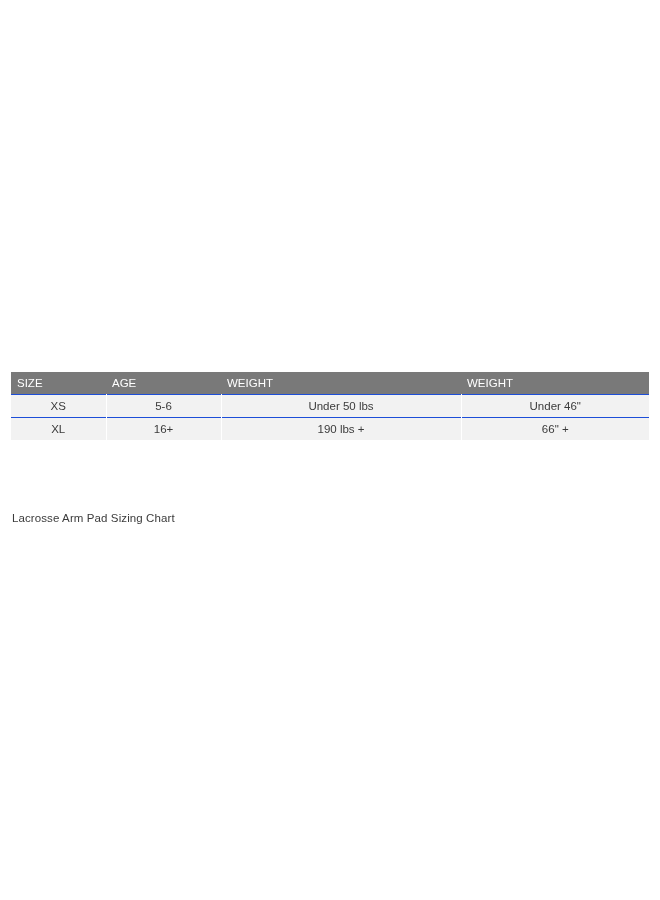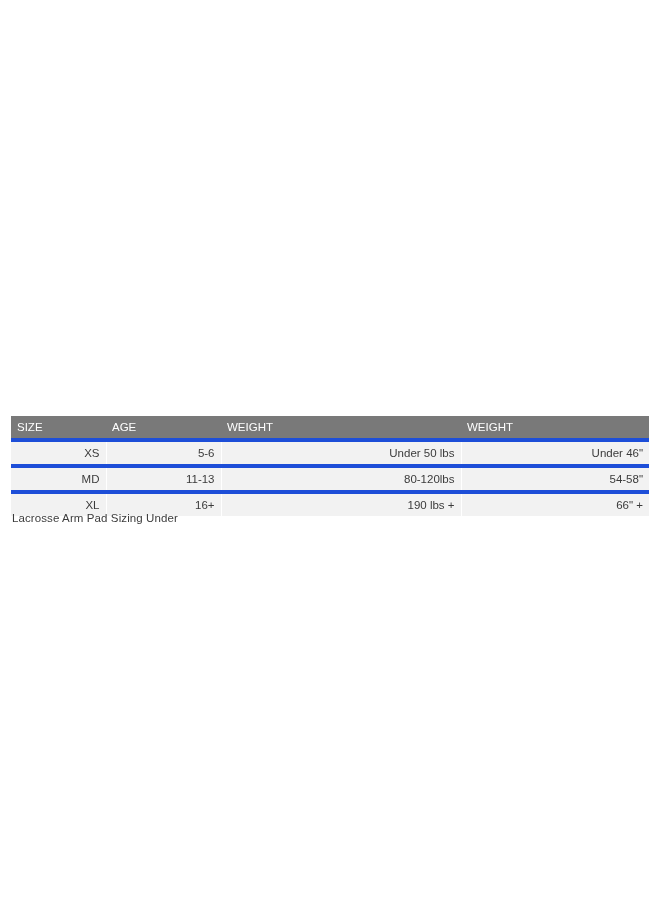--- a/index.html
+++ b/index.html
@@ -24,39 +24,38 @@
     position: absolute;
     left: 11px;
     top: 372px;
     width: 638px;
   }
   table.size-chart {
     width: 638px;
     border-collapse: collapse;
     table-layout: fixed;
     font-size: 11.5px;
-    margin-top: 44px;
   }
   table.size-chart thead th {
     background: #797979;
     color: #ffffff;
     font-weight: normal;
     text-align: left;
     padding: 5px 6px 5px 6px;
     font-size: 11.5px;
     height: 11px;
     border: none;
   }
   table.size-chart tbody td {
     background: #f2f2f2;
     color: #3b3b3b;
-    text-align: right;
+    text-align: center;
     padding: 5px 6px 5px 6px;
     font-size: 11.5px;
-    border-top: 4px solid #1d4ed8;
+    border-top: 1px solid #1d4ed8;
     border-right: 1px solid #ffffff;
   }
   table.size-chart tbody tr td:last-child {
     border-right: none;
   }
   col.c-size { width: 95px; }
   col.c-age { width: 115px; }
   col.c-weight { width: 240px; }
   col.c-height { width: 188px; }
   .caption {
@@ -90,30 +89,24 @@
         </tr>
       </thead>
       <tbody>
         <tr>
           <td>XS</td>
           <td>5-6</td>
           <td>Under 50 lbs</td>
           <td>Under 46"</td>
         </tr>
         <tr>
-          <td>MD</td>
-          <td>11-13</td>
-          <td>80-120lbs</td>
-          <td>54-58"</td>
-        </tr>
-        <tr>
           <td>XL</td>
           <td>16+</td>
           <td>190 lbs +</td>
           <td>66" +</td>
         </tr>
       </tbody>
     </table>
   </div>
 
-  <div class="caption">Lacrosse Arm Pad Sizing Under</div>
+  <div class="caption">Lacrosse Arm Pad Sizing Chart</div>
 
 </div>
 
 </body></html>

